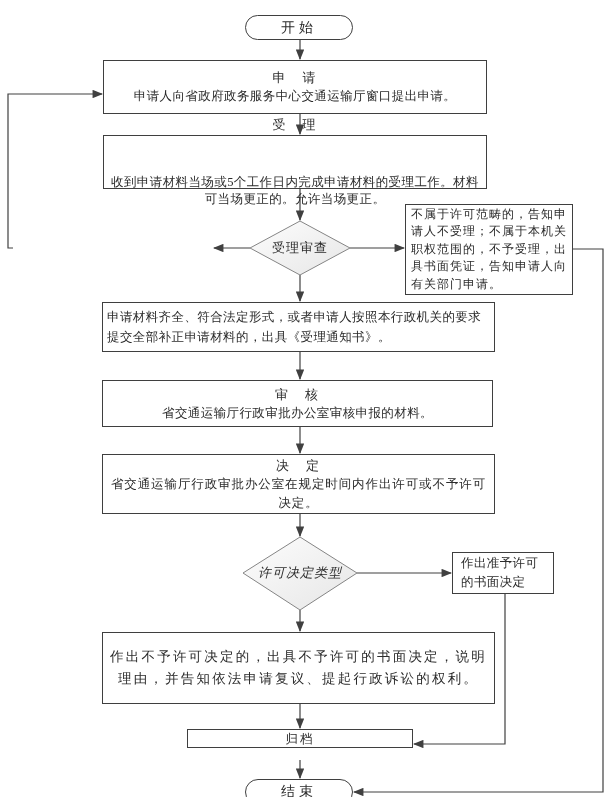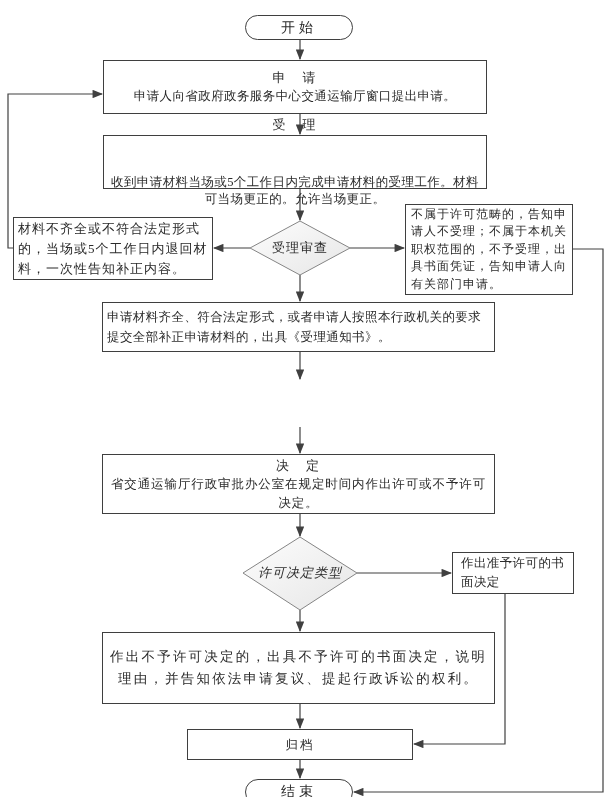--- a/index.html
+++ b/index.html
@@ -55,23 +55,23 @@
   #node-start  {left:245px;top:3px;  width:108px;height:25px;}
   #node-apply  {left:103px;top:48px; width:384px;height:54px;padding:0 4px;}
   #node-accept {left:103px;top:123px;width:384px;height:54px;padding:0 4px;line-height:17px;gap:41px;}
   #dlabel-review{left:250px;top:222px;width:100px;height:28px;}
   #node-left   {left:13px; top:205px;width:200px;height:63px;padding:0 4px;font-size:13px;letter-spacing:1px;line-height:20px;}
   #node-right  {left:405px;top:192px;width:168px;height:91px;padding:2px 5px;font-size:12px;letter-spacing:1px;line-height:17.5px;}
   #node-notice {left:102px;top:290px;width:393px;height:50px;padding:0 4px;line-height:20px;}
   #node-audit  {left:102px;top:368px;width:391px;height:47px;padding:0 4px;line-height:19px;}
   #node-decide {left:102px;top:442px;width:393px;height:60px;padding:0 4px;letter-spacing:0.9px;line-height:19px;}
   #dlabel-type {left:243px;top:547px;width:114px;height:28px;font-style:italic;}
-  #node-grant  {left:452px;top:540px;width:122px;height:42px;padding:0 8px;line-height:19px;}
+  #node-grant  {left:452px;top:540px;width:102px;height:42px;padding:0 8px;line-height:19px;}
   #node-deny   {left:102px;top:620px;width:393px;height:72px;padding:0 4px;font-size:13.5px;letter-spacing:2.2px;line-height:22px;}
-  #node-archive{left:187px;top:717px;width:226px;height:31px;align-items:center;letter-spacing:2px;}
+  #node-archive{left:187px;top:717px;width:226px;height:19px;align-items:center;letter-spacing:2px;}
   #node-end    {left:245px;top:767px;width:108px;height:26px;}
 </style>
 </head>
 <body>
 
 <div id="canvas">
 
   <svg id="wires" viewBox="0 0 605 797" xmlns="http://www.w3.org/2000/svg">
     <defs>
       <linearGradient id="diamondGrad" x1="0" y1="0" x2="1" y2="1">
@@ -113,32 +113,33 @@
     <div class="body">申请人向省政府政务服务中心交通运输厅窗口提出申请。</div>
   </div>
 
   <div class="node t-center" id="node-accept">
     <div class="title">受　理</div>
     <div class="body">收到申请材料当场或5个工作日内完成申请材料的受理工作。材料可当场更正的。允许当场更正。</div>
   </div>
 
   <div class="dlabel" id="dlabel-review">受理审查</div>
 
-  <div class="node t-left" id="node-left">
-    <div class="body">材料不齐全或不符合法定形式的，当场或5个工作日内退回材料，一次性告知补正内容。</div>
-  </div>
 
   <div class="node t-left" id="node-right">
     <div class="body">不属于许可范畴的，告知申请人不受理；不属于本机关职权范围的，不予受理，出具书面凭证，告知申请人向有关部门申请。</div>
   </div>
 
   <div class="node t-left" id="node-notice">
     <div class="body">申请材料齐全、符合法定形式，或者申请人按照本行政机关的要求提交全部补正申请材料的，出具《受理通知书》。</div>
   </div>
 
+  <div class="node t-center" id="node-audit">
+    <div class="title">审　核</div>
+    <div class="body">省交通运输厅行政审批办公室审核申报的材料。</div>
+  </div>
 
   <div class="node t-center" id="node-decide">
     <div class="title">决　定</div>
     <div class="body">省交通运输厅行政审批办公室在规定时间内作出许可或不予许可决定。</div>
   </div>
 
   <div class="dlabel" id="dlabel-type">许可决定类型</div>
 
   <div class="node t-left" id="node-grant">
     <div class="body">作出准予许可的书面决定</div>

